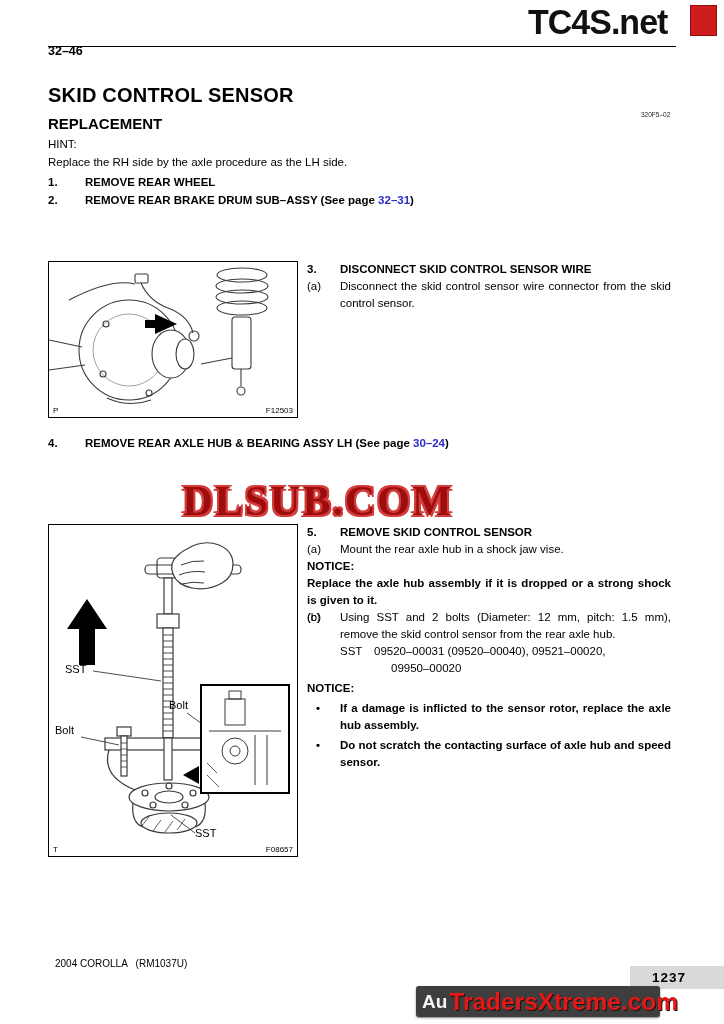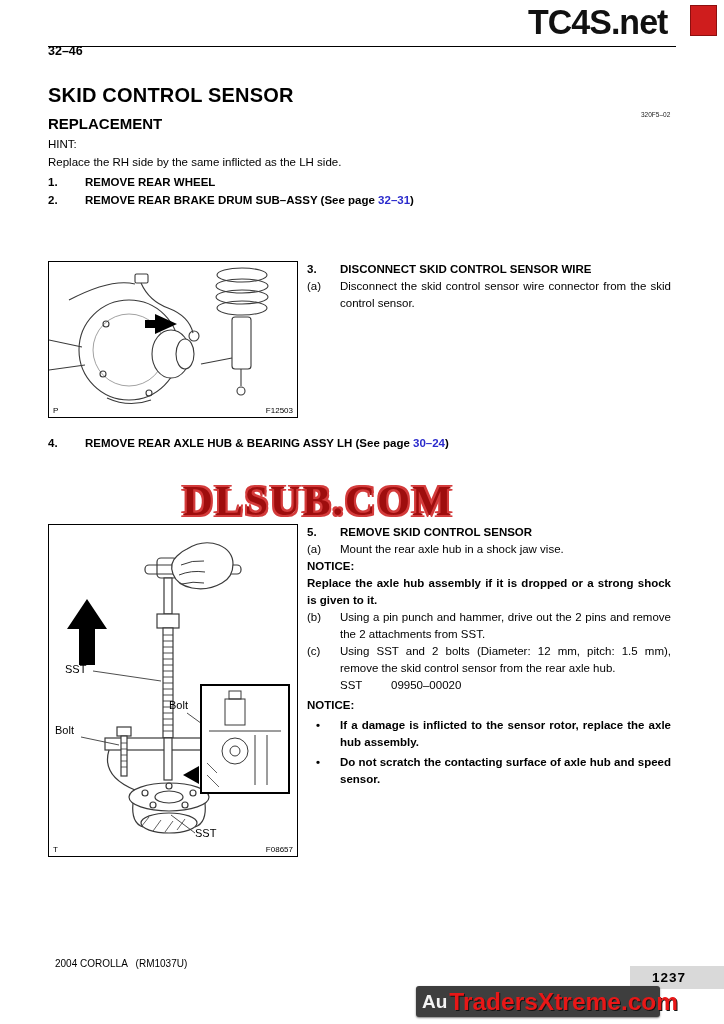--- a/index.html
+++ b/index.html
@@ -95,21 +95,21 @@
 
   <div class="header">
     <span class="page-ref">32–46</span>
   </div>
 
   <h1 class="title">SKID CONTROL SENSOR</h1>
   <span class="doc-code">320F5–02</span>
   <h2 class="subtitle">REPLACEMENT</h2>
 
   <div class="hint-label">HINT:</div>
-  <div class="hint-text">Replace the RH side by the same inflicted as the LH side.</div>
+  <div class="hint-text">Replace the RH side by the axle procedure as the LH side.</div>
 
   <div class="steps12">
     <div class="step-row">
       <span class="num">1.</span><span>REMOVE REAR WHEEL</span>
     </div>
     <div class="step-row">
       <span class="num">2.</span><span>REMOVE REAR BRAKE DRUM SUB–ASSY (See page </span><span class="page-link">32–31</span><span>)</span>
     </div>
   </div>
 
@@ -221,27 +221,27 @@
   <div class="col-right col5">
     <div class="sr-title">
       <span class="num">5.</span><span>REMOVE SKID CONTROL SENSOR</span>
     </div>
     <div class="p-row">
       <span class="p-label">(a)</span><span>Mount the rear axle hub in a shock jaw vise.</span>
     </div>
     <div class="notice-label">NOTICE:</div>
     <div class="notice-text">Replace the axle hub assembly if it is dropped or a strong shock is given to it.</div>
     <div class="p-row">
-      <span class="p-label">(b)</span><span>Using a pin punch and hammer, drive out the 2 pins and remove the 2 attachments from SST.</span>
+      <span class="p-label">(b)</span>
     </div>
     <div class="p-row">
       <span class="p-label">(c)</span><span>Using SST and 2 bolts (Diameter: 12 mm, pitch: 1.5 mm), remove the skid control sensor from the rear axle hub.</span>
     </div>
     <div class="sst-row">
-      <span class="p-label">SST</span>
+      <span class="p-label">SST</span><span class="sst-nums">09520–00031 (09520–00040), 09521–00020,</span>
     </div>
     <div class="sst-line2">09950–00020</div>
     <div class="notice-label gap-sm">NOTICE:</div>
     <div class="bullet-row gap-sm">
       <span class="b">•</span><span>If a damage is inflicted to the sensor rotor, replace the axle hub assembly.</span>
     </div>
     <div class="bullet-row gap-sm">
       <span class="b">•</span><span>Do not scratch the contacting surface of axle hub and speed sensor.</span>
     </div>
   </div>

